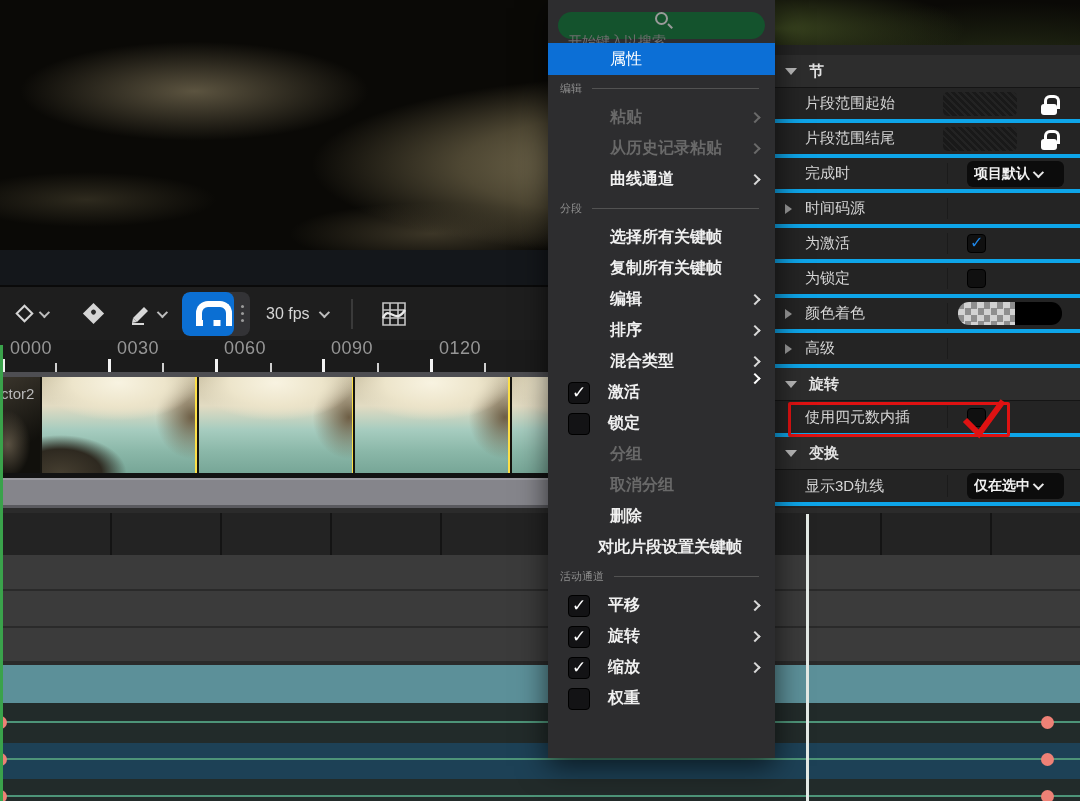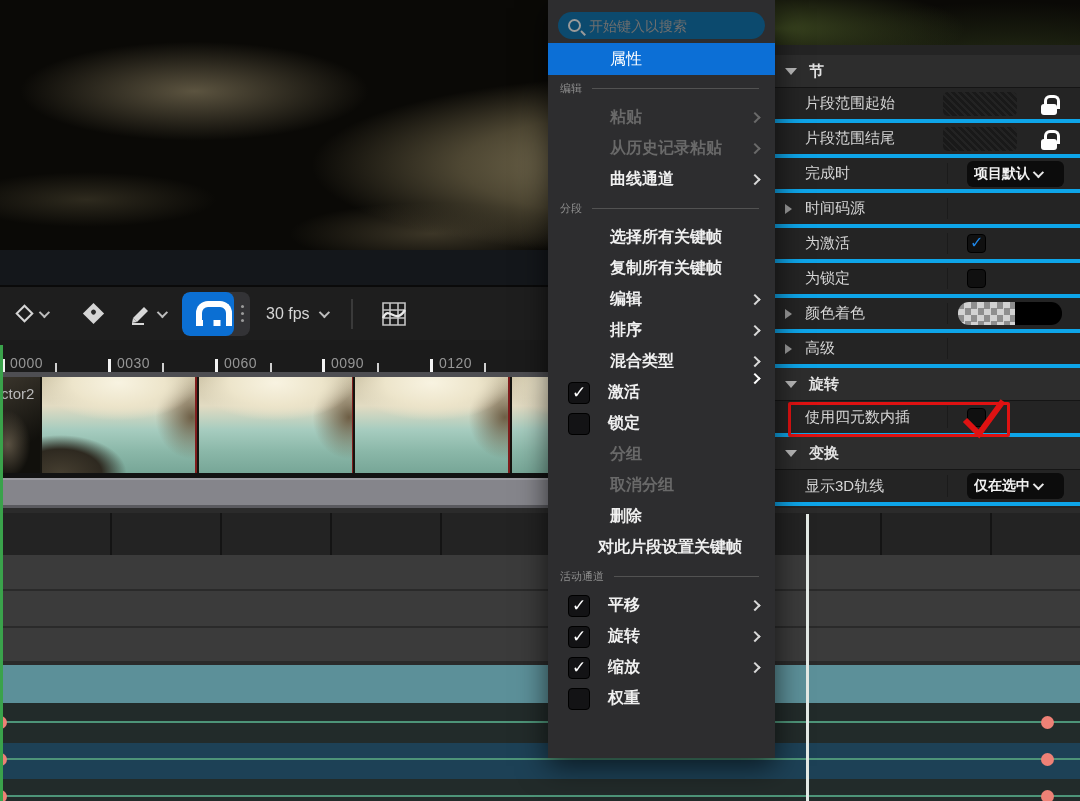--- a/index.html
+++ b/index.html
@@ -36,24 +36,24 @@
   .dots3 i { width:3px; height:3px; border-radius:50%; background:#9a9a9a; }
   .fps { color:#d6d6d6; font-size:16px; display:flex; align-items:center; gap:9px; margin:0 10px; }
   .tb-sep { width:2px; height:30px; background:#3a3a3a; margin:0 14px; }
   .curve-icon svg { display:block; }
 
   
   .ruler { position:absolute; left:0; top:340px; width:548px; height:37px; background:#1b1b1b; }
   .ruler .base { position:absolute; left:0; bottom:0; width:100%; height:5px; background:#4e4e52; }
   .tick { position:absolute; bottom:5px; width:3px; height:13px; background:#f2f2f2; }
   .tick.minor { height:9px; width:2px; background:#cfcfcf; }
-  .tick-label { position:absolute; bottom:6px; color:#969696; font-size:14px; letter-spacing:.5px;margin-top:16px; }
-
-  
-  .filmstrip { position:absolute; left:0; top:377px; width:548px; height:96px; background:#7f1d1d; overflow:hidden; }
+  .tick-label { position:absolute; bottom:18px; color:#969696; font-size:18px; letter-spacing:.5px;margin-top:16px; }
+
+  
+  .filmstrip { position:absolute; left:0; top:377px; width:548px; height:96px; background:#fde047; overflow:hidden; }
   .film-left { position:absolute; left:0; top:0; width:40px; height:96px;
     background:radial-gradient(ellipse 80% 50% at 20% 70%, #5a5142 0%, rgba(0,0,0,0) 70%), linear-gradient(150deg,#3a352c 0%, #11100c 70%); }
   .clip-label { position:absolute; left:1px; top:8px; color:#b9b9b9; font-size:15px; }
   .thumb { position:absolute; top:0; width:155px; height:96px;
     background:
       radial-gradient(ellipse 72% 55% at 50% 6%, #f8f3e1 0%, #ede5cb 42%, rgba(238,230,205,0) 72%),
       radial-gradient(ellipse 34% 62% at 98% 42%, #6e5e45 0%, rgba(110,94,69,0) 70%),
       linear-gradient(180deg, #cdc3a6 0%, #e2dbc2 30%, #a6ccbf 55%, #8ab7a8 78%, #77a697 100%);
     border-left:2px solid #15140f; }
   .thumb.rocks { background:
@@ -80,22 +80,22 @@
   .band.blue { top:235px; height:36px; }
   .band.dark2 { top:271px; height:22px; background:#222b2a; }
   .curve-line { position:absolute; left:0; width:100%; height:2px; }
   .key-dot { position:absolute; width:13px; height:13px; border-radius:50%; }
   .playhead { position:absolute; width:3px; background:#e3e9e5; }
   .start-line { position:absolute; left:0; top:345px; width:3px; height:456px; z-index:4; }
 
   
   .menu { position:absolute; left:548px; top:0; width:227px; height:758px; background:#2d2d2f;
     box-shadow:0 8px 28px rgba(0,0,0,.65); z-index:10; display:flex; flex-direction:column; }
-  .m-search { margin:12px 10px 4px; height:27px; background:#0c4a6e; border-radius:14px;
-    display:flex; align-items:center; padding:0 10px; gap:8px; }
+  .m-search { margin:12px 10px 4px; height:27px; background:#14532d; border-radius:14px;
+    display:flex; align-items:center; padding:0 10px; gap:8px;flex-direction:column; }
   .m-search input { flex:1; background:transparent; border:none; outline:none; color:#bdbdbd; font-size:14px; width:100%; }
   .m-search input::placeholder { color:#6e6e6e; }
   .mag-icon { width:13px; height:13px; border:2px solid #9a9a9a; border-radius:50%; position:relative; flex:none; }
   .mag-icon::after { content:""; position:absolute; left:10px; top:10px; width:2px; height:6px; background:#9a9a9a; transform:rotate(-45deg); transform-origin:top; }
   .m-prop { height:32px; background:#0c6fd6; display:flex; align-items:center; padding:0 14px 0 62px; }
   .m-prop .lbl { color:#fff; font-size:16px; font-weight:400; }
   .m-header { height:27px; display:flex; align-items:center; padding:0 16px 0 12px; gap:10px; }
   .m-header .txt { color:#8d8d8d; font-size:11px; flex:none; }
   .m-header .line { flex:1; border-top:1px solid #525252; }
   .m-item { height:31px; display:flex; align-items:center; padding:0 14px 0 20px; position:relative; }

